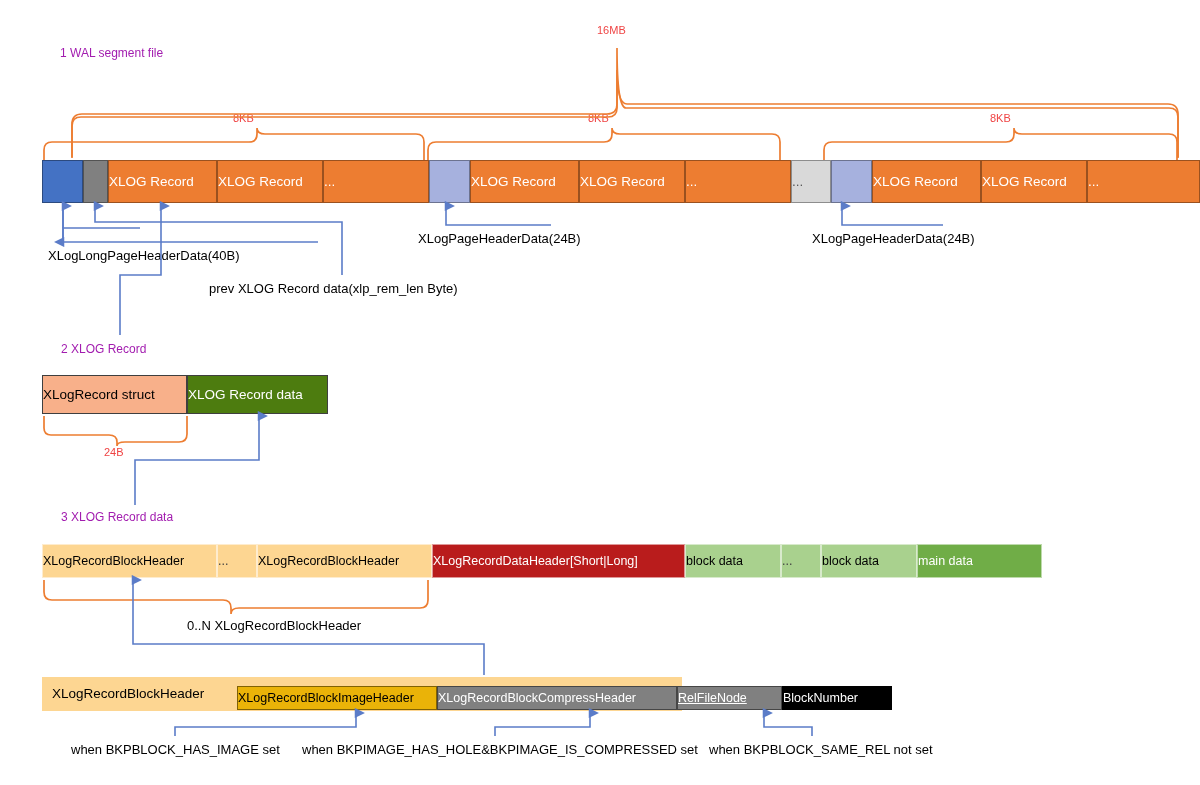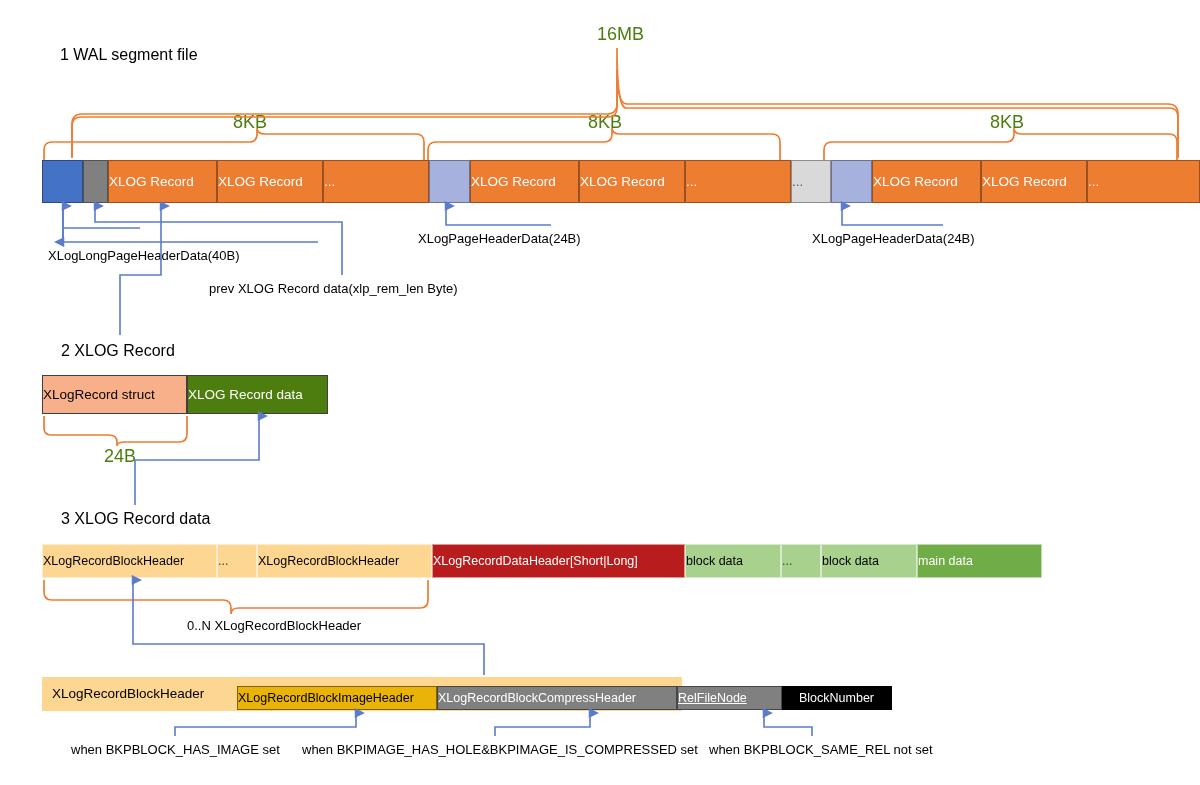--- a/index.html
+++ b/index.html
@@ -17,22 +17,22 @@
   .seg{
     position:absolute;
     box-sizing:border-box;
     display:flex;align-items:center;
     font-size:13.5px;
     white-space:nowrap;
     overflow:hidden;
   }
   .lbl{position:absolute;font-size:14.5px;white-space:nowrap;color:#000;}
   .lbl.small{font-size:13px;}
-  .heading{position:absolute;font-size:16px;color:#000000;white-space:nowrap;}
-  .brace-lbl{position:absolute;font-size:18px;color:#4d7c0f;white-space:nowrap;}
+  .heading{position:absolute;font-size:12px;color:#a21caf;white-space:nowrap;}
+  .brace-lbl{position:absolute;font-size:11px;color:#ef4444;white-space:nowrap;}
 </style>
 </head>
 <body>
 
 <div id="stage">
 
   <div class="heading" style="left:60px;top:46px;">1 WAL segment file</div>
 
   <div class="brace-lbl" style="left:597px;top:24px;">16MB</div>
 
@@ -132,21 +132,21 @@
   <div id="blockheader-bar" style="position: absolute; left: 237px; top: 686px; height: 24px; width: 655px;">
       <div class="seg" style="left: 0px; top: 0px; width: 200px; height: 24px; background: #eab308; color: rgb(0, 0, 0); border: 1px solid rgba(0, 0, 0, 0.45); font-size: 12.5px;">
         <span>XLogRecordBlockImageHeader</span>
       </div>
       <div class="seg" style="left: 200px; top: 0px; width: 240px; height: 24px; background: rgb(128, 128, 128); color: rgb(255, 255, 255); border: 1px solid rgba(0, 0, 0, 0.45); font-size: 12.5px;">
         <span>XLogRecordBlockCompressHeader</span>
       </div>
       <div class="seg" style="left: 440px; top: 0px; width: 105px; height: 24px; background: rgb(128, 128, 128); color: rgb(255, 255, 255); border: 1px solid rgba(0, 0, 0, 0.45); font-size: 12.5px; text-decoration: underline;">
         <span>RelFileNode</span>
       </div>
-      <div class="seg" style="left: 545px; top: 0px; width: 110px; height: 24px; background: rgb(0, 0, 0); color: rgb(255, 255, 255); border: 1px solid rgba(0, 0, 0, 0.45); font-size: 12.5px; padding-left: 16px;">
+      <div class="seg" style="left: 545px; top: 0px; width: 110px; height: 24px; background: rgb(0, 0, 0); color: rgb(255, 255, 255); border: 1px solid rgba(0, 0, 0, 0.45); font-size: 12.5px;">
         <span>BlockNumber</span>
       </div>
     </div>
 
   <div class="lbl small" style="left:71px;top:742px;">when BKPBLOCK_HAS_IMAGE set</div>
   <div class="lbl small" style="left:302px;top:742px;">when BKPIMAGE_HAS_HOLE&amp;BKPIMAGE_IS_COMPRESSED set</div>
   <div class="lbl small" style="left:709px;top:742px;">when BKPBLOCK_SAME_REL not set</div>
 
   <svg class="overlay" viewBox="0 0 1200 785">
     <defs>

